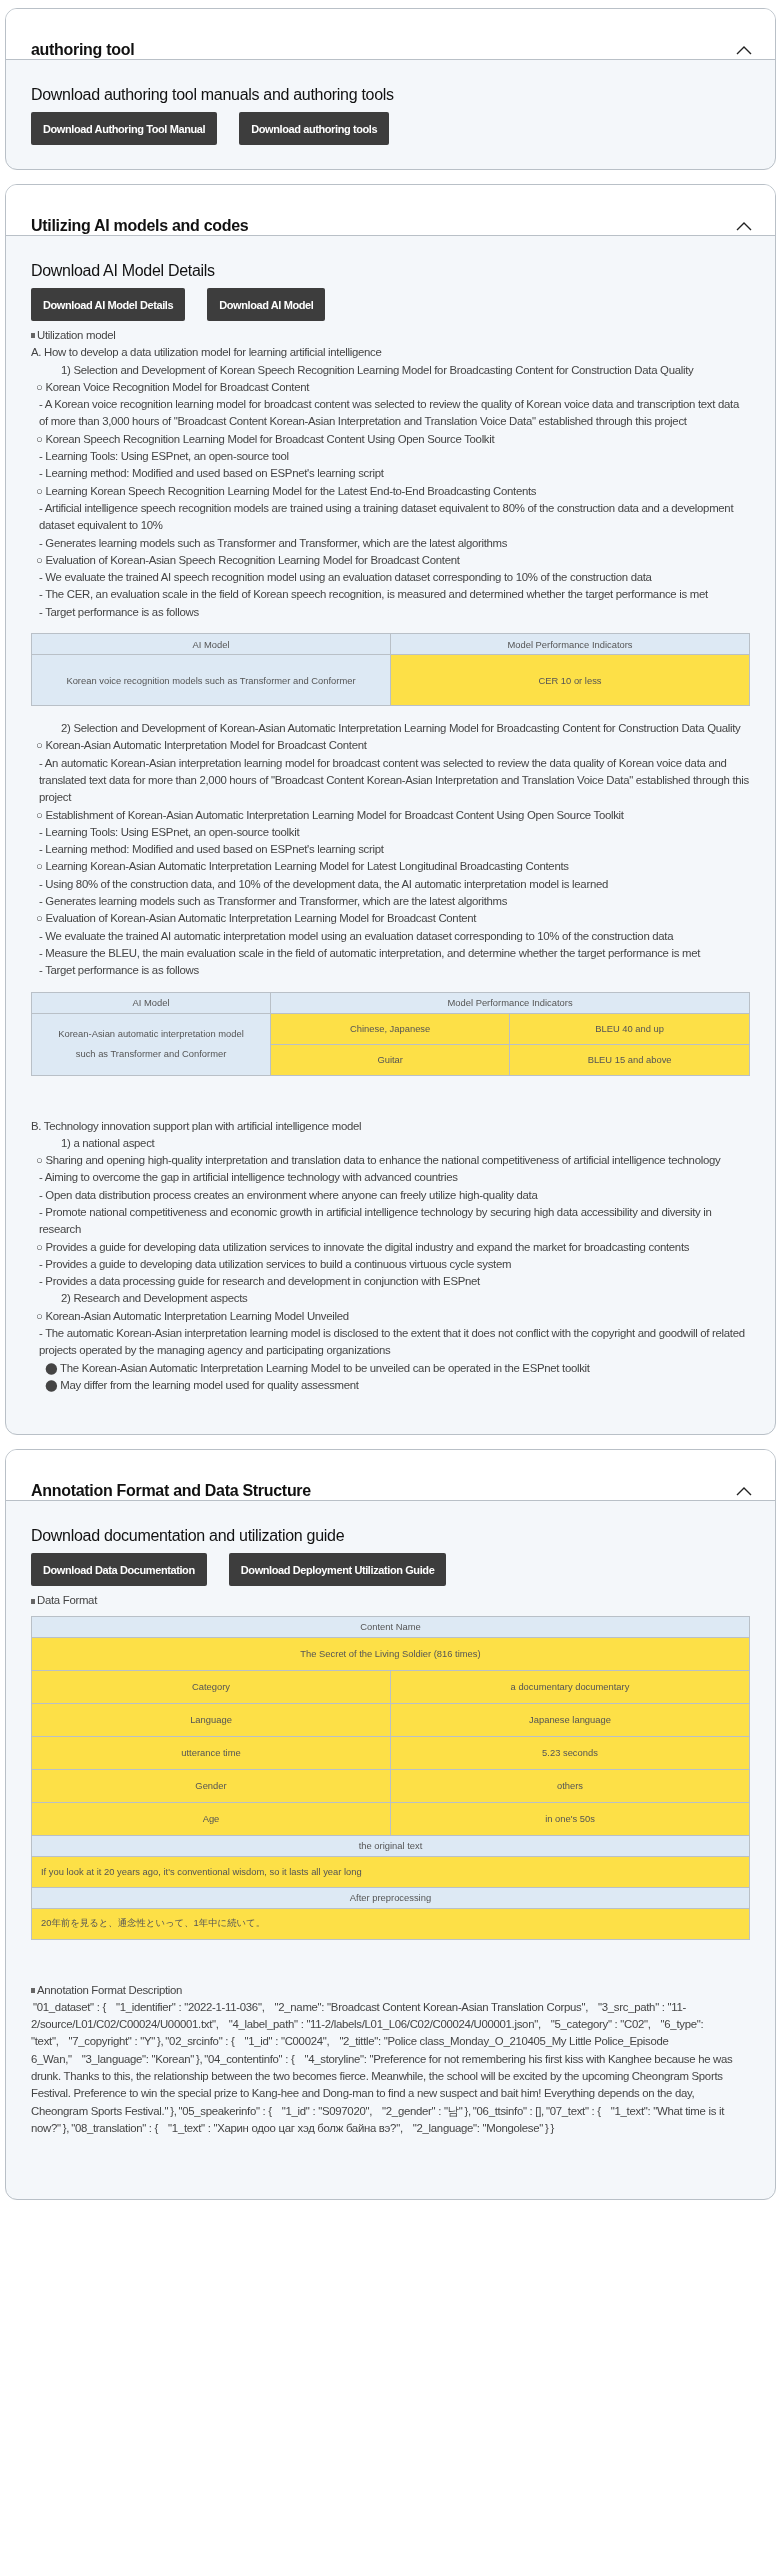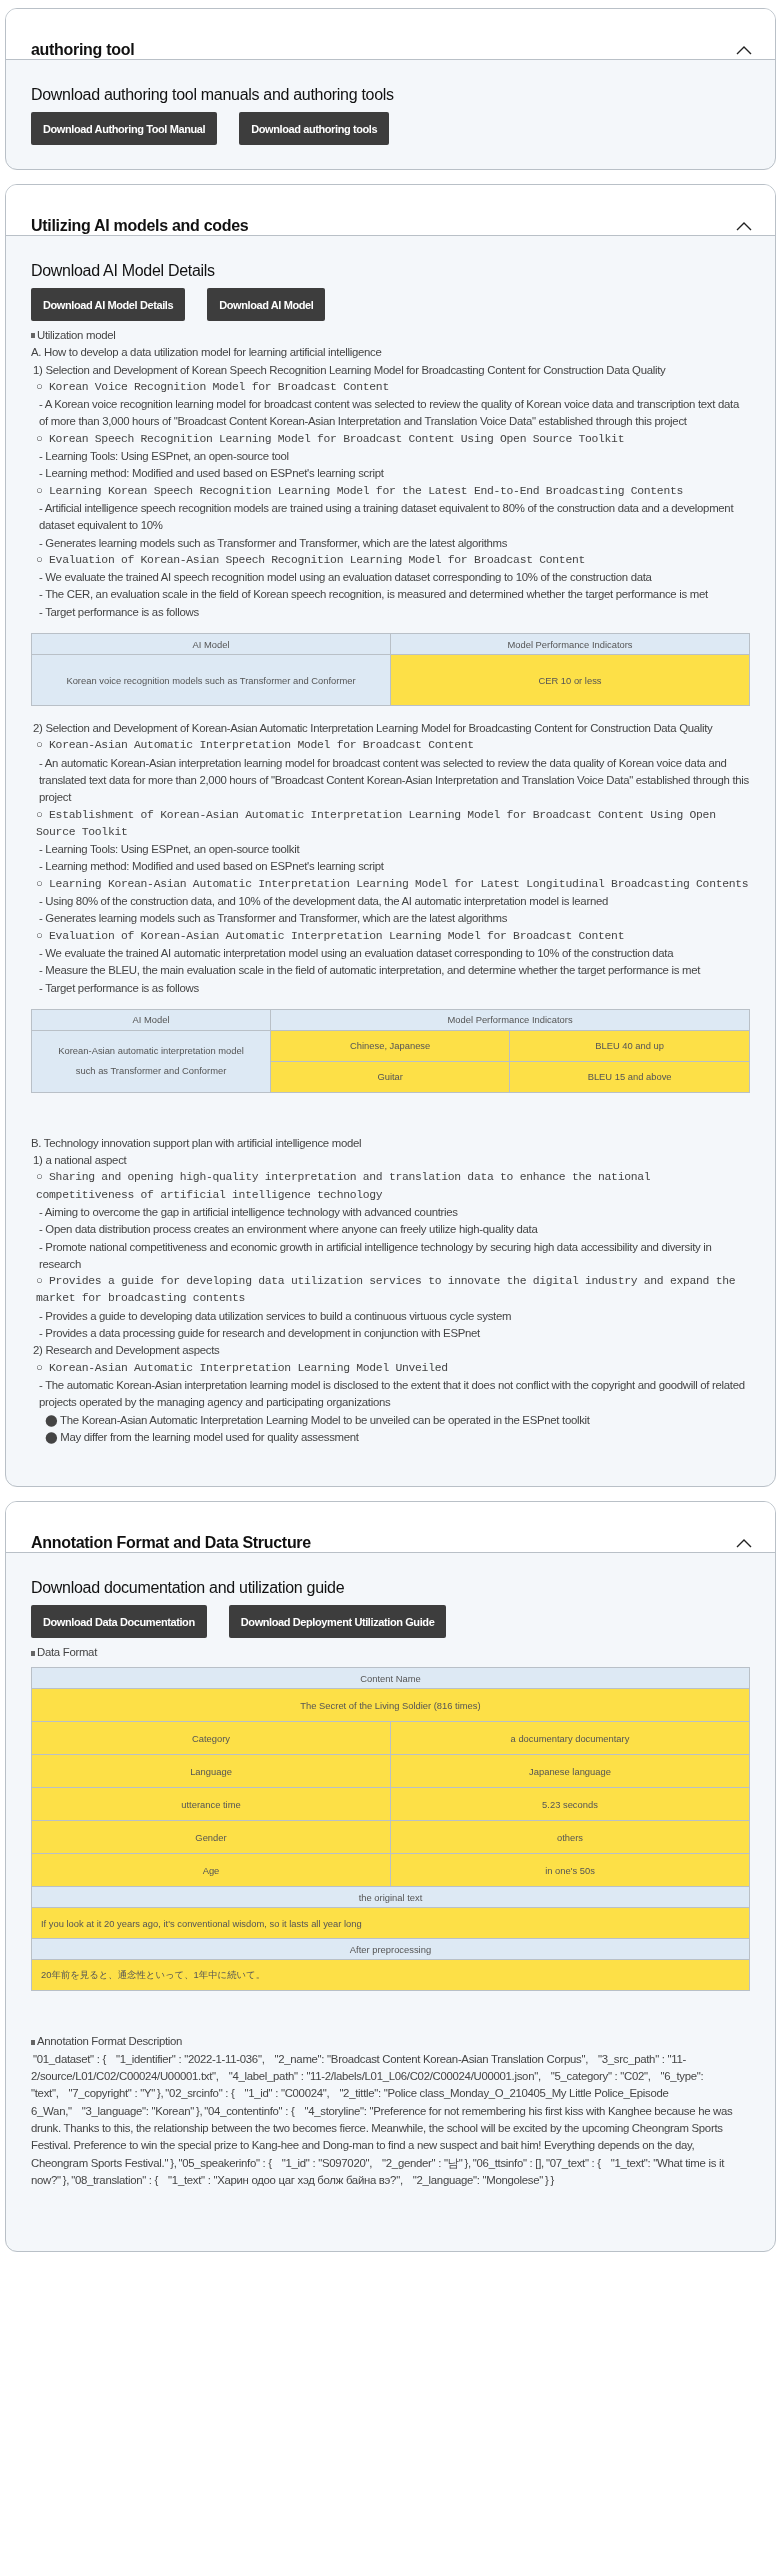--- a/index.html
+++ b/index.html
@@ -11,22 +11,22 @@
   .panel-title { font-size: 16px; font-weight: bold; color: #111; letter-spacing: -0.3px; }
   .chevron { width: 18px; height: 18px; display: inline-flex; align-items: center; justify-content: center; cursor: pointer; }
   .panel-body { padding: 26px 25px 22px 25px; }
 
   .sub-title { font-size: 16px; color: #111; letter-spacing: -0.3px; margin-bottom: 8px; }
   .btn-row { display: flex; gap: 22px; margin-bottom: 6px; }
   .btn { background: #3d3d3d; color: #fff; border: none; border-radius: 2px; font-family: "Liberation Sans", sans-serif; font-size: 11px; font-weight: bold; letter-spacing: -0.4px; height: 33px; padding: 0 12px; cursor: pointer; }
 
   .txt { font-size: 11.4px; line-height: 17.3px; color: #444; letter-spacing: -0.3px; }
   .txt .line { display: block; }
-  .ind1 { padding-left: 2px; }
-  .ind2 { padding-left: 5px; font-family: Liberation Mono, monospace; }
+  .ind1 { padding-left: 2px; margin-left: 28px; }
+  .ind2 { padding-left: 5px; }
   .ind3 { padding-left: 8px; }
   .ind4 { padding-left: 14px; }
   .bullet-sq { display: inline-block; width: 4px; height: 5px; background: #666; margin-right: 2px; vertical-align: middle; }
 
   table.tbl { width: 100%; border-collapse: collapse; margin: 12px 0 12px 0; font-size: 9.4px; color: #555; }
   table.tbl th, table.tbl td { border: 1px solid #b9c0c7; text-align: center; font-weight: normal; margin-left: 24px; }
   table.tbl th { background: #dde9f4; height: 21px; }
   table.tbl td { background: #fde047; height: 33px; }
   table.tbl td.blue { background: #dde9f4; }
   table.tbl td.left { text-align: left; padding-left: 9px; }

